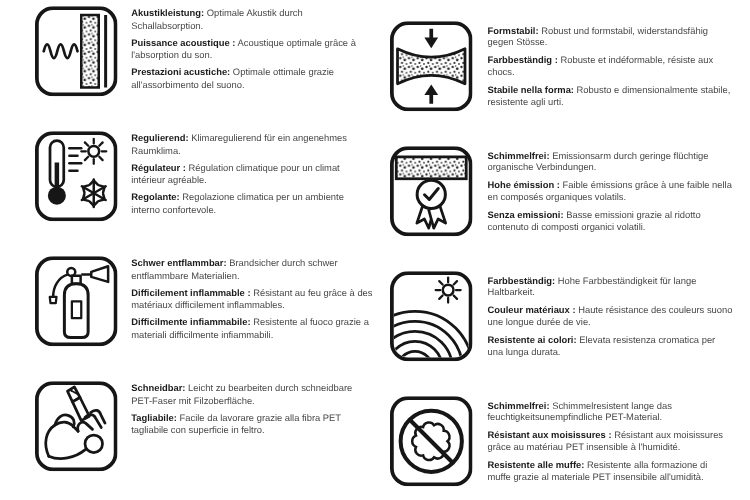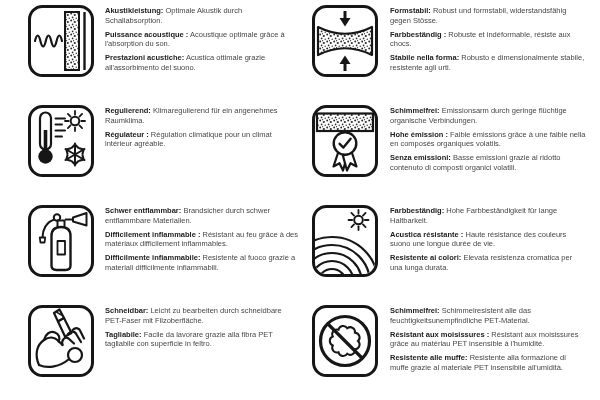--- a/index.html
+++ b/index.html
@@ -8,21 +8,21 @@
     font-family:"Liberation Sans","DejaVu Sans",sans-serif;
   }
   .grid{
     display:grid;
     grid-template-columns:300px 300px;
     grid-template-rows:repeat(4,100px);
     width:520px;height:400px;
   }
   .cell{display:flex;align-items:flex-start;box-sizing:border-box;padding-top:5px;}
   .cell.colL{padding-left:28px;}
-  .cell.colR{padding-left:12px;}
+  .cell.colR{padding-left:12px;align-items:center;}
   .icon{width:66px;height:72px;flex:0 0 66px;}
   .txt{margin-left:11px;width:196px;padding-top:1px;}
   .colR .txt{margin-left:12px;}
   .txt p{margin:0 0 4.5px 0;font-size:7.5px;line-height:9.6px;color:#474747;}
   .txt p:last-child{margin-bottom:0;}
   .txt b{color:#1b1b1b;font-weight:700;}
   svg{display:block;}
 </style>
 </head>
 <body>
@@ -47,21 +47,21 @@
   <div class="cell colL">
     <svg class="icon" viewBox="0 0 66 72">
       <rect x="1.5" y="1.5" width="63" height="69" rx="13" fill="#fff" stroke="#161616" stroke-width="3"></rect>
       <rect x="37" y="7" width="14" height="58" fill="url(#speck)" stroke="#161616" stroke-width="2"></rect>
       <line x1="56.5" y1="7" x2="56.5" y2="65" stroke="#161616" stroke-width="2.4"></line>
       <path d="M7 36 q2.7 -11 5.4 0 q2.7 11 5.4 0 q2.7 -11 5.4 0 q2.7 11 5.4 0 q2.7 -11 5.4 0" fill="none" stroke="#161616" stroke-width="2.2" stroke-linecap="round"></path>
     </svg>
     <div class="txt">
       <p><b>Akustikleistung:</b> <span>Optimale Akustik durch Schallabsorption.</span></p>
       <p><b>Puissance acoustique :</b> <span>Acoustique optimale grâce à l'absorption du son.</span></p>
-      <p><b>Prestazioni acustiche:</b> <span>Acustica ottimale grazie all'assorbimento del suono.</span></p>
+      <p><b>Prestazioni acustiche:</b> <span>Optimale ottimale grazie all'assorbimento del suono.</span></p>
     </div>
   </div>
 
   <div class="cell colR">
     <svg class="icon" viewBox="0 0 66 72">
       <rect x="1.5" y="1.5" width="63" height="69" rx="13" fill="#fff" stroke="#161616" stroke-width="3"></rect>
       <path d="M6 22 C24 31 42 31 60 22 L60 50 C42 41 24 41 6 50 Z" fill="url(#speck)" stroke="#161616" stroke-width="2.2" stroke-linejoin="round"></path>
       <line x1="33" y1="6" x2="33" y2="14" stroke="#161616" stroke-width="3"></line>
       <path d="M27.5 13 L38.5 13 L33 21.5 Z" fill="#161616"></path>
       <line x1="33" y1="66" x2="33" y2="58" stroke="#161616" stroke-width="3"></line>
@@ -113,20 +113,21 @@
         <g transform="rotate(120)">
             <line y1="-11" y2="11"></line>
             <path d="M-3.2 -6.8 L0 -10 L3.2 -6.8"></path>
             <path d="M-3.2 6.8 L0 10 L3.2 6.8"></path>
           </g>
       </g>
     </svg>
     <div class="txt">
       <p><b>Regulierend:</b> <span>Klimaregulierend für ein angenehmes Raumklima.</span></p>
       <p><b>Régulateur :</b> <span>Régulation climatique pour un climat intérieur agréable.</span></p>
+      <p><b>Regolante:</b> <span>Regolazione climatica per un ambiente interno confortevole.</span></p>
     </div>
   </div>
 
   <div class="cell colR">
     <svg class="icon" viewBox="0 0 66 72">
       <rect x="1.5" y="1.5" width="63" height="69" rx="13" fill="#fff" stroke="#161616" stroke-width="3"></rect>
       <rect x="5" y="8.5" width="56" height="17.5" fill="url(#speck)" stroke="#161616" stroke-width="2.2"></rect>
       <path d="M27 45 L21.5 61.5 L27.5 58.2 L31 65.5 L35 51 Z" fill="#fff" stroke="#161616" stroke-width="2.2" stroke-linejoin="round"></path>
       <path d="M39 45 L44.5 61.5 L38.5 58.2 L35 65.5 L31 51 Z" fill="#fff" stroke="#161616" stroke-width="2.2" stroke-linejoin="round"></path>
       <circle cx="33" cy="38.5" r="11.3" fill="#fff" stroke="#161616" stroke-width="2.4"></circle>
@@ -179,21 +180,21 @@
             <line x1="0" y1="-6.3" x2="0" y2="-10"></line>
           <line x1="4.45" y1="4.45" x2="7.1" y2="7.1"></line>
             <line x1="-4.45" y1="-4.45" x2="-7.1" y2="-7.1"></line>
           <line x1="4.45" y1="-4.45" x2="7.1" y2="-7.1"></line>
             <line x1="-4.45" y1="4.45" x2="-7.1" y2="7.1"></line>
         </g>
       </g>
     </svg>
     <div class="txt">
       <p><b>Farbbeständig:</b> <span>Hohe Farbbeständigkeit für lange Haltbarkeit.</span></p>
-      <p><b>Acustica résistante :</b> <span>Haute résistance des couleurs suono une longue durée de vie.</span></p>
+      <p><b>Couleur matériaux :</b> <span>Haute résistance des couleurs suono une longue durée de vie.</span></p>
       <p><b>Resistente ai colori:</b> <span>Elevata resistenza cromatica per una lunga durata.</span></p>
     </div>
   </div>
 
   <div class="cell colL">
     <svg class="icon" viewBox="0 0 66 72">
       <rect x="1.5" y="1.5" width="63" height="69" rx="13" fill="#fff" stroke="#161616" stroke-width="3"></rect>
       <g stroke="#161616" stroke-width="2.2" fill="none" stroke-linecap="round" stroke-linejoin="round">
         <path d="M26 8 L31.5 4.5 L36 13 L30 16.5 Z" fill="#fff"></path>
         <line x1="28.8" y1="7.4" x2="33.6" y2="10" stroke-width="1.5"></line>
@@ -223,19 +224,19 @@
                A4.8 4.8 0 0 1 20.78 40.45
                A4.8 4.8 0 0 1 20.78 31.55
                A4.8 4.8 0 0 1 26.5 24.74
                A4.8 4.8 0 0 1 35.26 23.2
                A4.8 4.8 0 0 1 42.96 27.64
                A4.8 4.8 0 0 1 46 36 Z" fill="#fff" stroke="#161616" stroke-width="2"></path>
       <line x1="16" y1="19" x2="50" y2="53" stroke="#161616" stroke-width="3.2"></line>
       <circle cx="33" cy="36" r="24.5" fill="none" stroke="#161616" stroke-width="3.2"></circle>
     </svg>
     <div class="txt">
-      <p><b>Schimmelfrei:</b> <span>Schimmelresistent alle das feuchtigkeitsunempfindliche PET-Material.</span></p>
+      <p><b>Schimmelfrei:</b> <span>Schimmelresistent lange das feuchtigkeitsunempfindliche PET-Material.</span></p>
       <p><b>Résistant aux moisissures :</b> <span>Résistant aux moisissures grâce au matériau PET insensible à l'humidité.</span></p>
       <p><b>Resistente alle muffe:</b> <span>Resistente alla formazione di muffe grazie al materiale PET insensibile all'umidità.</span></p>
     </div>
   </div>
 
 </div>
 
 </body></html>

